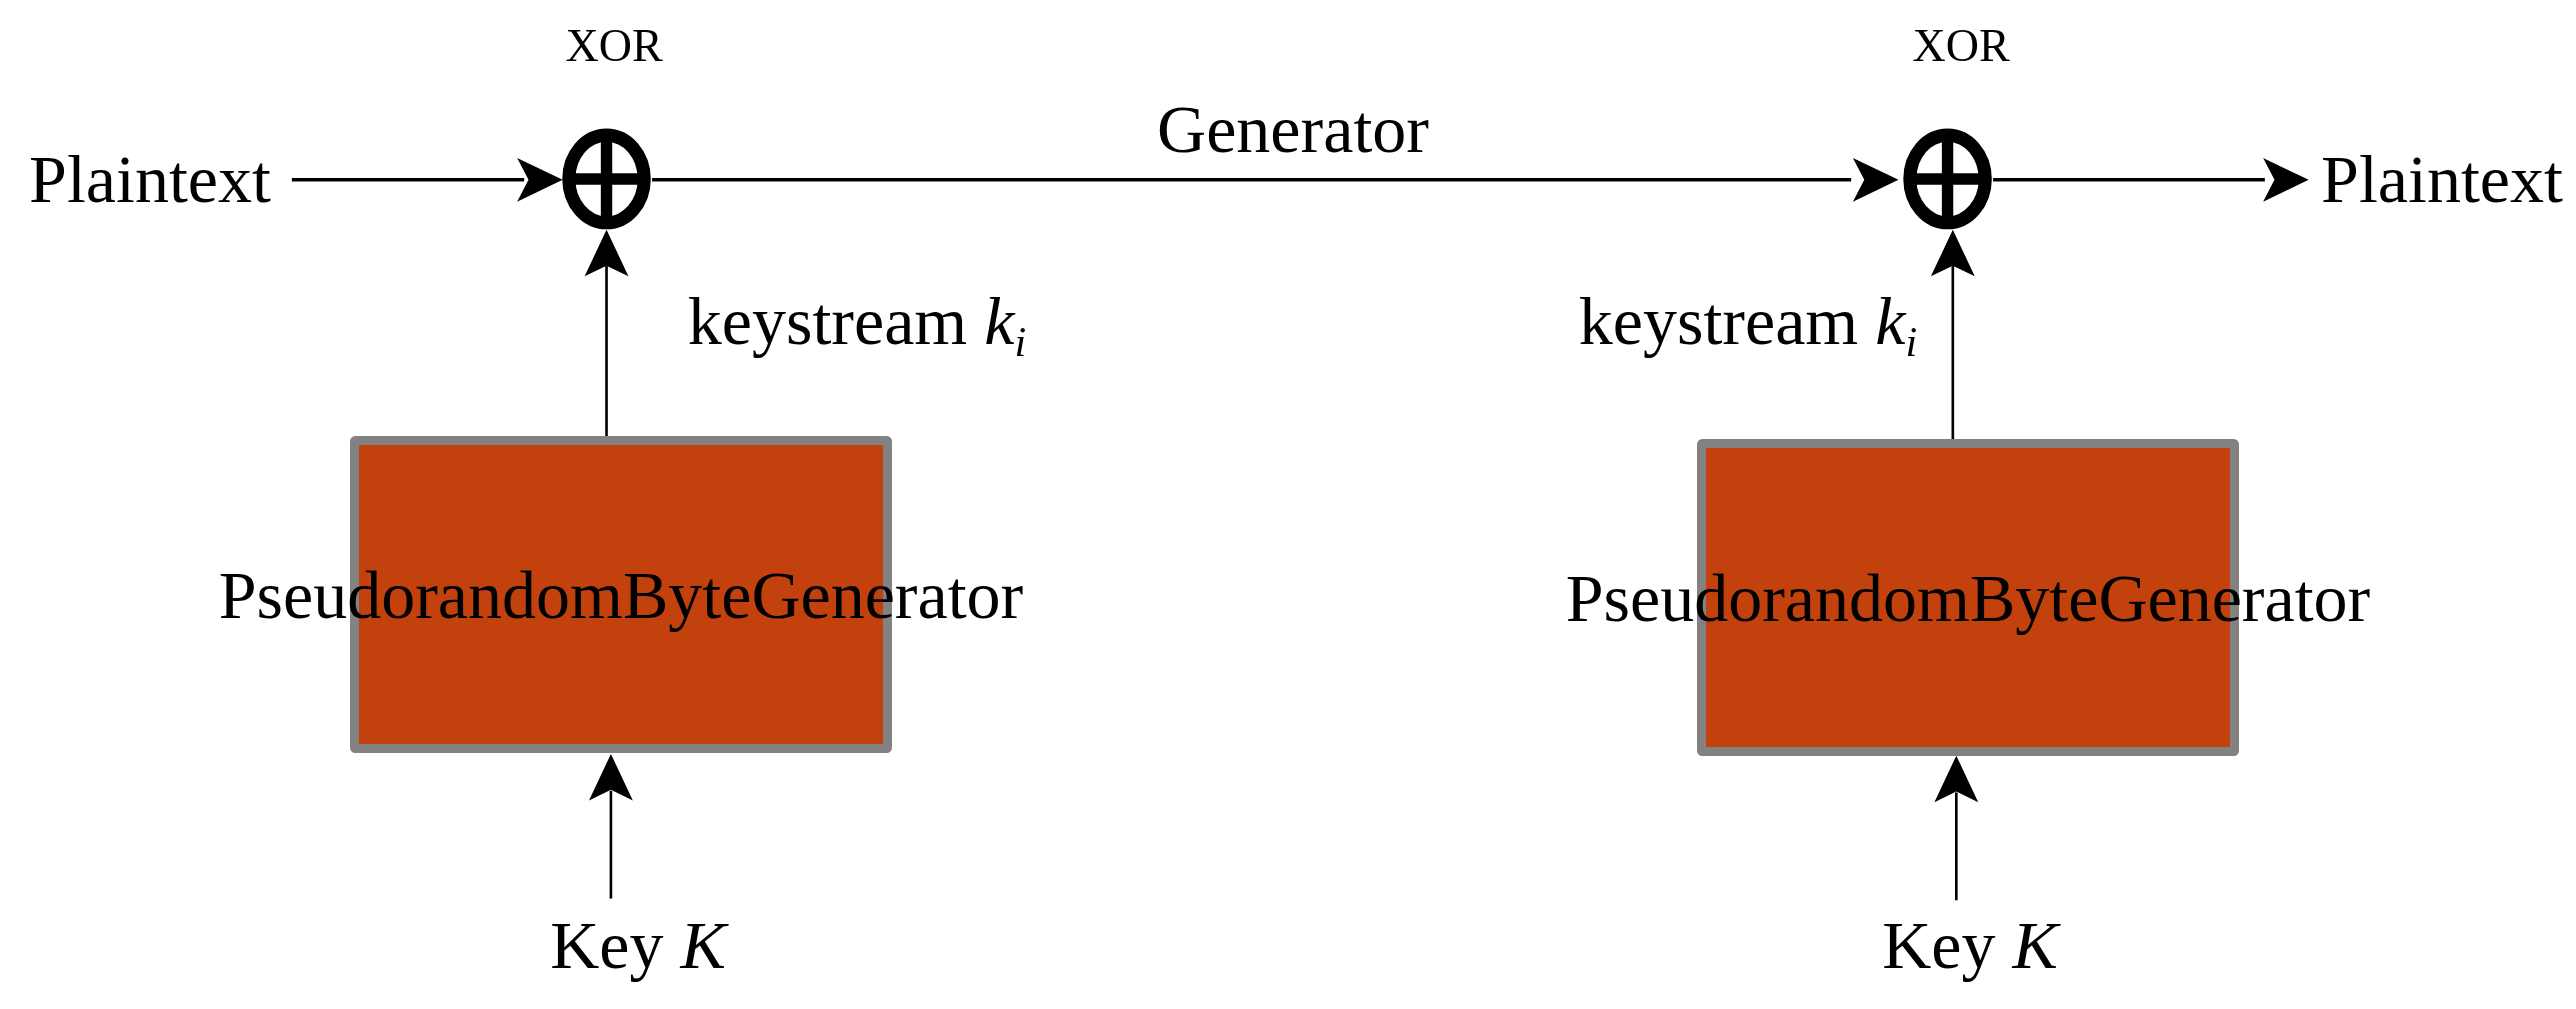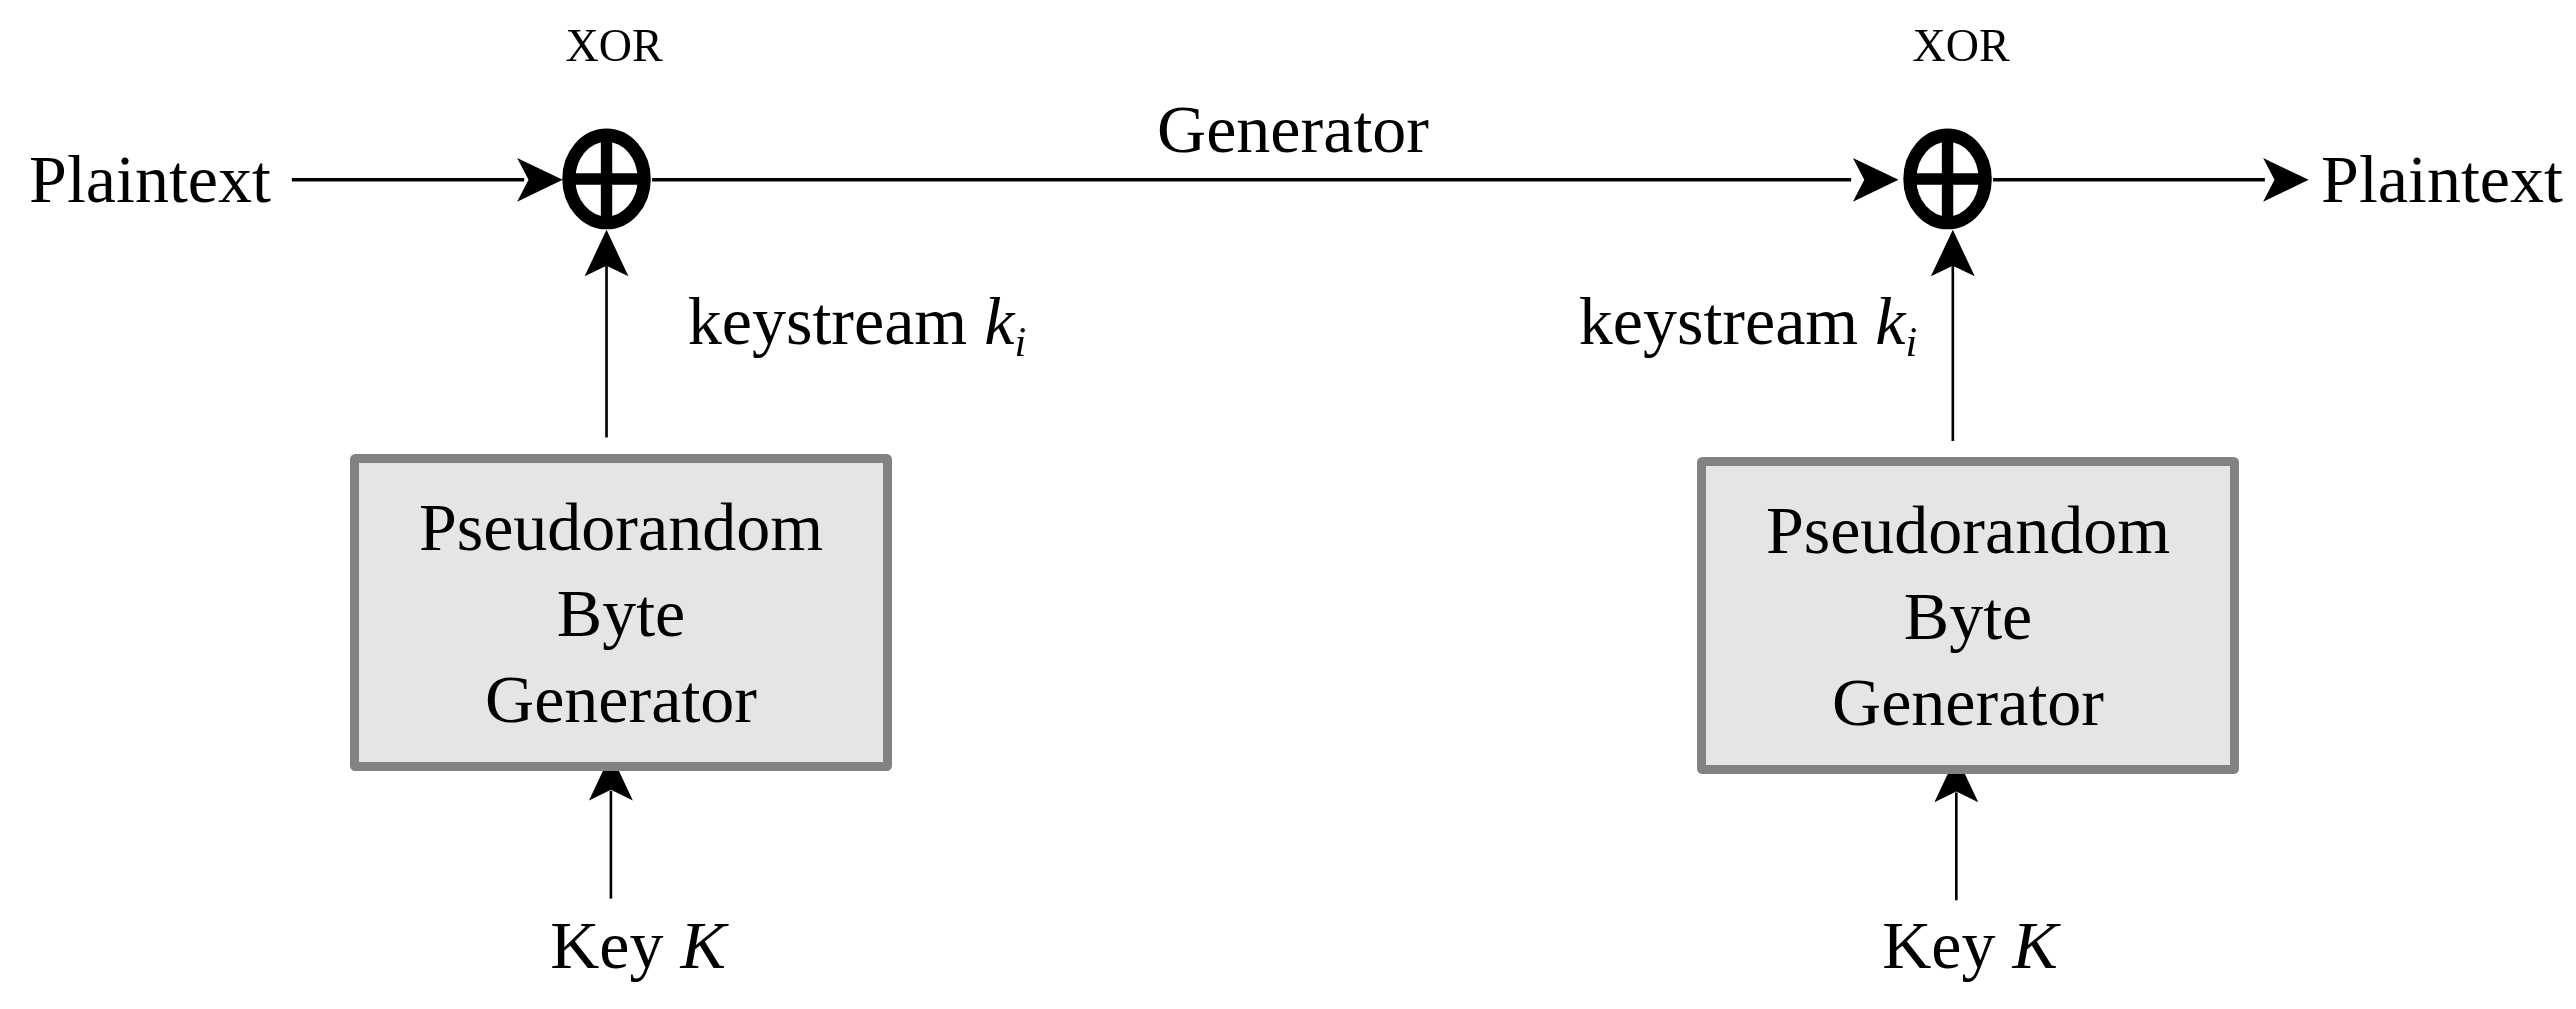--- a/index.html
+++ b/index.html
@@ -41,27 +41,26 @@
     vertical-align: -0.28em;
   }
   .xor-label {
     font-size: 46px;
   }
   .gen-box {
     position: absolute;
     box-sizing: border-box;
     border: 9.6px solid #828282;
     border-radius: 5.3px;
-    background: #e5e5e5;
+    background: #c2410c;
     display: flex;
-    flex-direction: column;
+    flex-direction: row;
     align-items: center;
     justify-content: center;
     text-align: center;
-    margin-top: 18px;
   }
   .gen-box .gen-line {
     font-size: 68px;
     line-height: 86px;
     white-space: nowrap;
   }
 </style>
 </head>
 <body>
 

